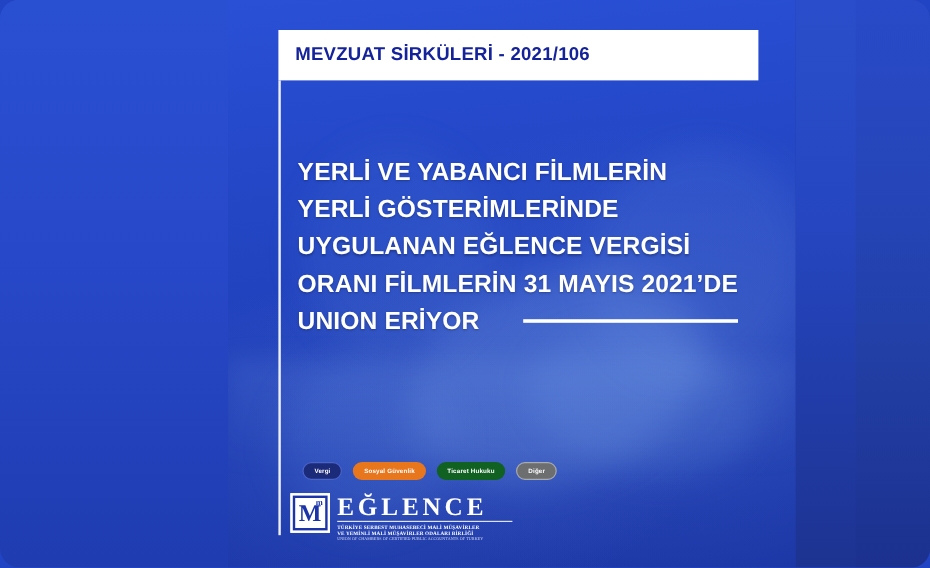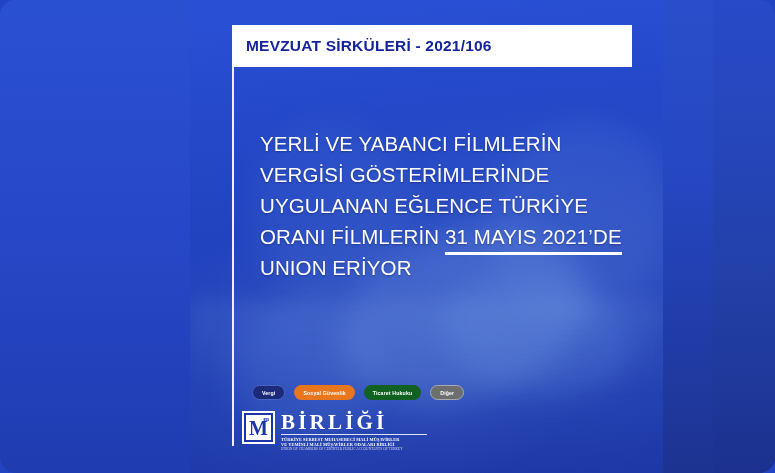--- a/index.html
+++ b/index.html
@@ -46,26 +46,26 @@
     background:#ffffff;display:flex;align-items:center;
   }
   #title-text{
     color:#15239b;font-weight:bold;font-size:15.5px;letter-spacing:.2px;
     padding-left:14px;white-space:nowrap;
   }
 
   
   #headline{
     position:absolute;left:58px;top:128px;width:380px;
-    color:#ffffff;font-weight:normal;font-size:20.5px;line-height:31px;
-    letter-spacing:.1px;text-shadow:0 1px 2px rgba(0,0,0,.28);margin-left:12px;
+    color:#ffffff;font-weight:bold;font-size:20.5px;line-height:31px;
+    letter-spacing:.1px;text-shadow:0 1px 2px rgba(0,0,0,.28);
   }
   #headline .ln{white-space:nowrap;display:block;}
   #headline .u{
-    border-bottom:3.5px solid #ffffff;padding-bottom:4px;
+    border-bottom:3.5px solid #ffffff;padding-bottom:18px;
   }
 
   
   #tags{position:absolute;left:62px;top:385px;display:flex;gap:9px;align-items:center;}
   .pill{
     height:15px;border-radius:9px;display:flex;align-items:center;justify-content:center;
     padding:0 9px;font-size:5.2px;font-weight:bold;color:#ffffff;letter-spacing:.15px;
     white-space:nowrap;box-sizing:border-box;
   }
   .pill-vergi{background:#1c2a7a;border:1px solid #4a63c8;}
@@ -114,22 +114,22 @@
     <div class="ph-sheen"></div>
 
     <div id="left-rule"></div>
 
     <div id="title-box">
       <div id="title-text">MEVZUAT SİRKÜLERİ - 2021/106</div>
     </div>
 
     <div id="headline">
       <span class="ln">YERLİ VE YABANCI FİLMLERİN</span>
-      <span class="ln">VERGİSİ GÖSTERİMLERİNDE</span>
-      <span class="ln">UYGULANAN EĞLENCE TÜRKİYE</span>
+      <span class="ln">YERLİ GÖSTERİMLERİNDE</span>
+      <span class="ln">UYGULANAN EĞLENCE VERGİSİ</span>
       <span class="ln"><span>ORANI FİLMLERİN </span><span class="u">31 MAYIS 2021’DE</span></span>
       <span class="ln">UNION ERİYOR</span>
     </div>
 
     <div id="tags">
       <div class="pill pill-vergi">
           <span>Vergi</span>
         </div>
       <div class="pill pill-sgk">
           <span>Sosyal Güvenlik</span>
@@ -143,21 +143,21 @@
     </div>
 
     <div id="logo">
       <div id="logo-mark">
         <div id="logo-mark-inner">
           <span id="logo-m">M</span>
           <span id="logo-m-sup">m</span>
         </div>
       </div>
       <div id="logo-text">
-        <div id="logo-word">BİRLİĞİ</div>
+        <div id="logo-word">EĞLENCE</div>
         <div id="logo-rule"></div>
         <div class="logo-sub">TÜRKİYE SERBEST MUHASEBECİ MALİ MÜŞAVİRLER</div>
         <div class="logo-sub">VE YEMİNLİ MALİ MÜŞAVİRLER ODALARI BİRLİĞİ</div>
         <div class="logo-sub3">UNION OF CHAMBERS OF CERTIFIED PUBLIC ACCOUNTANTS OF TURKEY</div>
       </div>
     </div>
 
   </div>
 </div>
 

